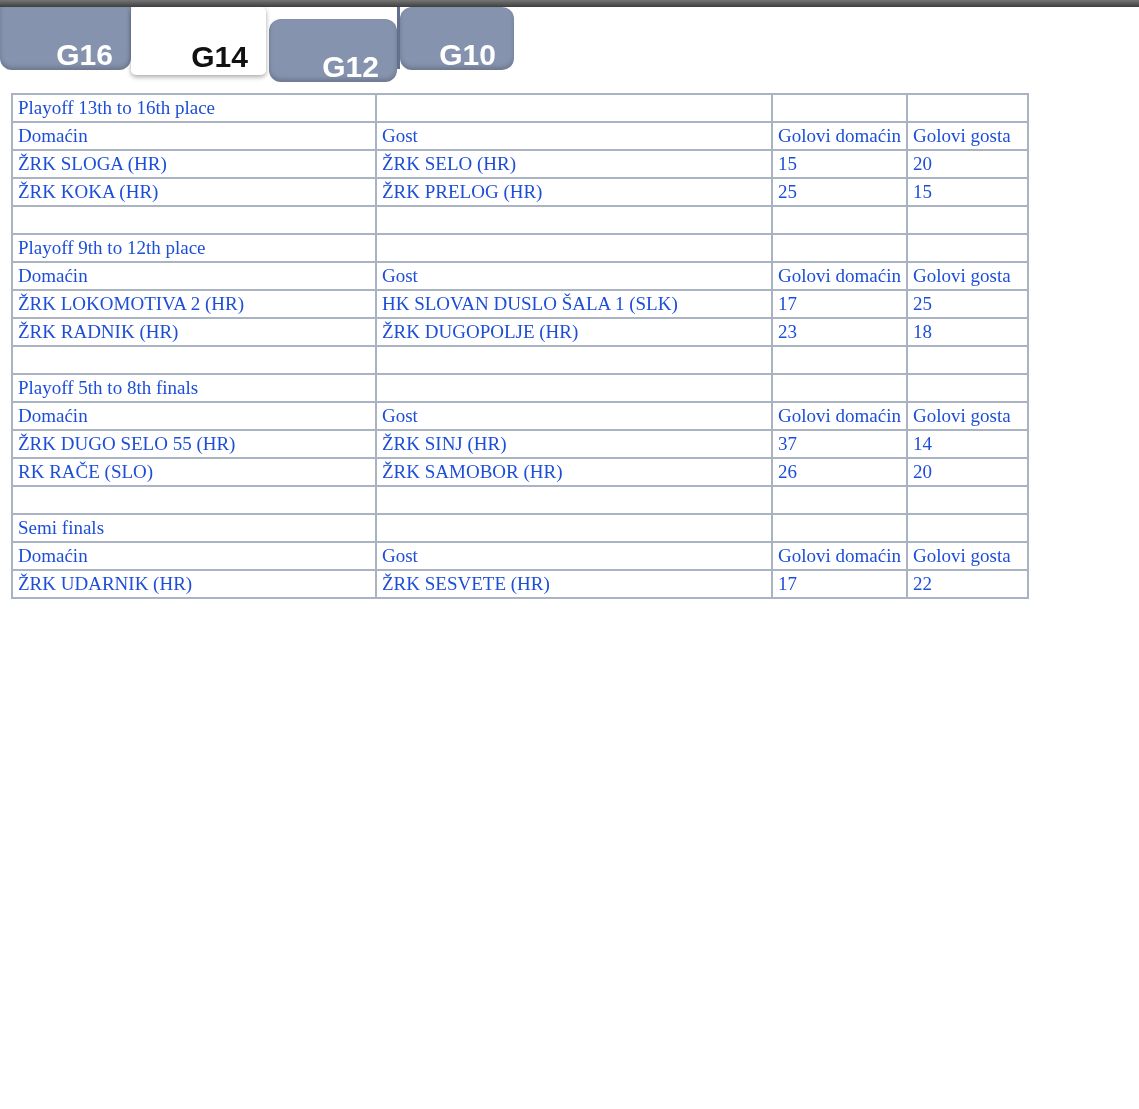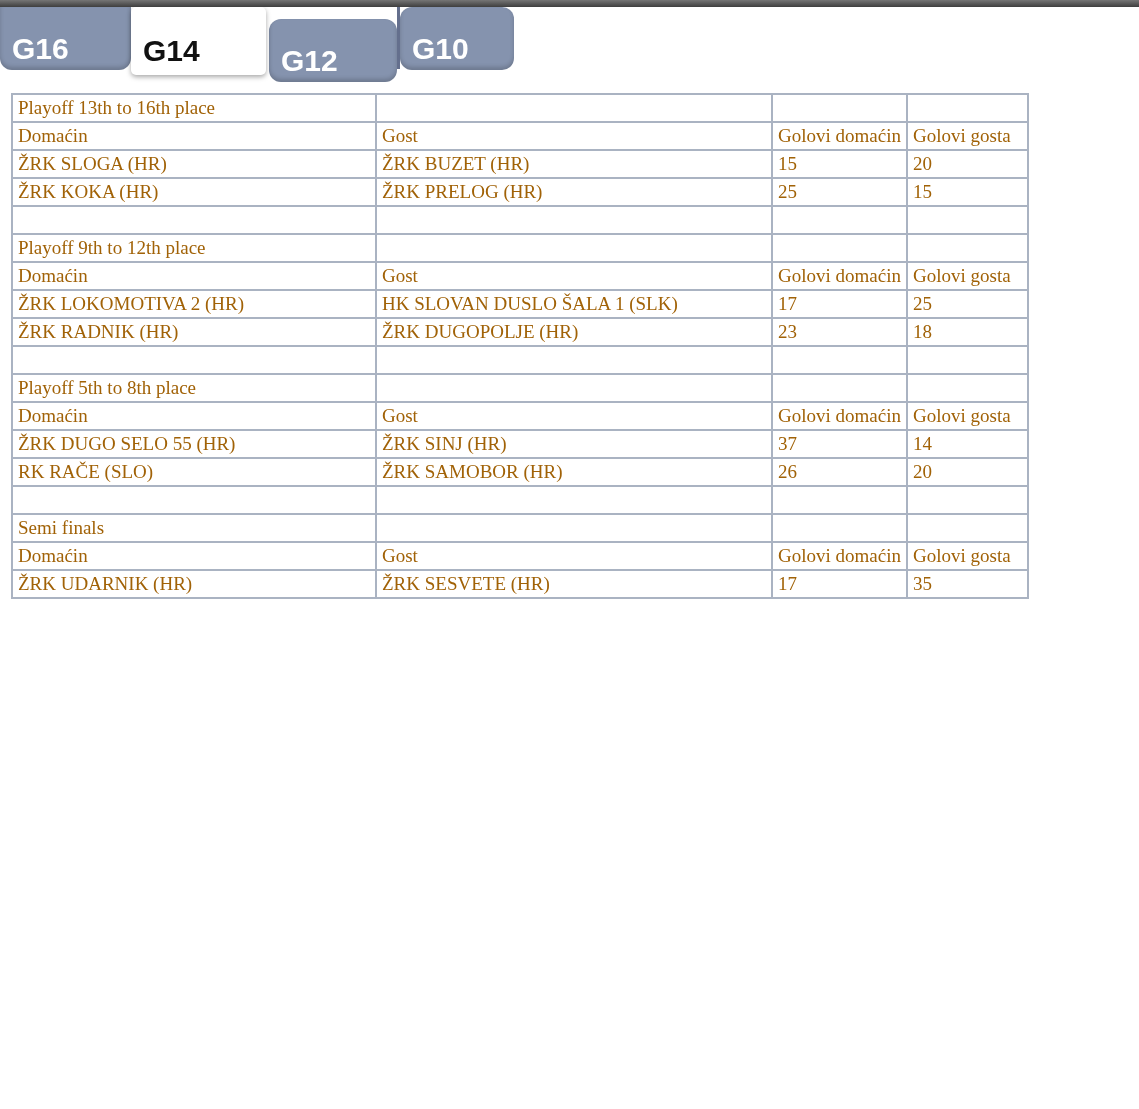--- a/index.html
+++ b/index.html
@@ -11,25 +11,25 @@
 
   
   .topbar{
     position:absolute;left:0;top:0;width:1139px;height:7px;z-index:5;
     background:linear-gradient(#757575,#3e3e3e);
   }
 
   
   .tabs{position:absolute;left:0;top:0;height:80px;width:560px;}
   .tab{
-    position:absolute;top:7px;height:63px;margin:0;padding:12px;border:none;
+    position:absolute;top:7px;height:63px;margin:0;padding:18px;border:none;
     background:var(--tab-bg,#8593ae);
     color:var(--tab-text,#ffffff);
     font-family:"Liberation Sans", sans-serif;
-    font-size:30px;font-weight:bold;text-align:left;line-height:60px;
+    font-size:30px;font-weight:bold;text-align:right;line-height:60px;
     box-shadow:inset 0 -3px 4px rgba(0,0,0,.18);
     cursor:pointer;
   }
   .tab.g16{left:0;width:131px;border-radius:0 0 12px 12px;}
   .tab.g12{left:269px;width:128px;border-radius:12px;margin-top:12px;}
   .tab.g10{left:400px;width:114px;border-radius:12px;}
   .tab.active{
     left:131px;width:135px;top:7px;height:68px;z-index:2;
     background:var(--tab-active-bg,#ffffff);
     color:var(--tab-active-text,#111111);
@@ -40,21 +40,21 @@
   .tabsep{
     position:absolute;left:397px;top:7px;width:3px;height:62px;
     background:#646f8d;
   }
 
   
   .results{position:absolute;left:11px;top:93px;}
   table.grid{
     border-collapse:collapse;table-layout:fixed;width:1016px;
     font-family:"Liberation Serif", serif;
-    font-size:19px;color:#a16207;
+    font-size:19px;color:#1d4ed8;
   }
   table.grid td{
     border:2px solid var(--table-border,#aab3c2);
     height:26px;line-height:26px;
     padding:0 0 0 5px;
     overflow:hidden;white-space:nowrap;
     background:#ffffff;vertical-align:middle;
   }
 </style>
 </head>
@@ -88,21 +88,21 @@
           <td></td>
         </tr>
         <tr>
           <td>Domaćin</td>
           <td>Gost</td>
           <td>Golovi domaćin</td>
           <td>Golovi gosta</td>
         </tr>
         <tr>
           <td>ŽRK SLOGA (HR)</td>
-          <td>ŽRK BUZET (HR)</td>
+          <td>ŽRK SELO (HR)</td>
           <td>15</td>
           <td>20</td>
         </tr>
         <tr>
           <td>ŽRK KOKA (HR)</td>
           <td>ŽRK PRELOG (HR)</td>
           <td>25</td>
           <td>15</td>
         </tr>
         <tr>
@@ -135,21 +135,21 @@
           <td>23</td>
           <td>18</td>
         </tr>
         <tr>
           <td></td>
           <td></td>
           <td></td>
           <td></td>
         </tr>
         <tr>
-          <td>Playoff 5th to 8th place</td>
+          <td>Playoff 5th to 8th finals</td>
           <td></td>
           <td></td>
           <td></td>
         </tr>
         <tr>
           <td>Domaćin</td>
           <td>Gost</td>
           <td>Golovi domaćin</td>
           <td>Golovi gosta</td>
         </tr>
@@ -180,17 +180,17 @@
         <tr>
           <td>Domaćin</td>
           <td>Gost</td>
           <td>Golovi domaćin</td>
           <td>Golovi gosta</td>
         </tr>
         <tr>
           <td>ŽRK UDARNIK (HR)</td>
           <td>ŽRK SESVETE (HR)</td>
           <td>17</td>
-          <td>35</td>
+          <td>22</td>
         </tr>
       </tbody>
   </table>
 </div>
 
 </body></html>

